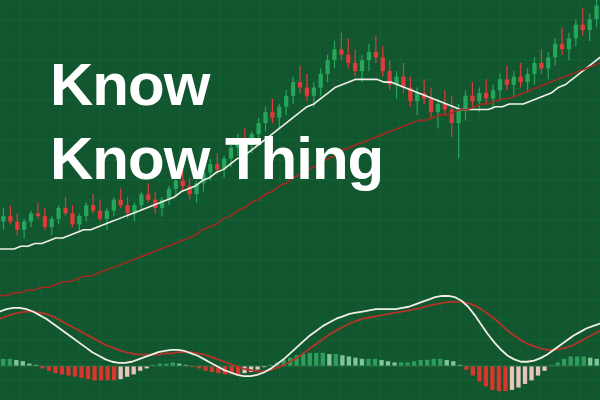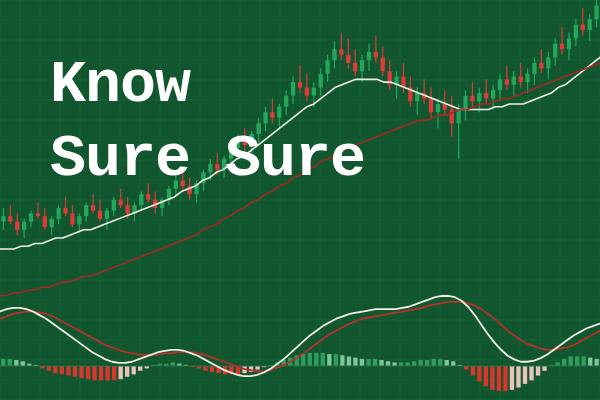--- a/index.html
+++ b/index.html
@@ -28,21 +28,21 @@
     position: absolute;
     left: 50px;
     top: 48px;
     width: 520px;
     z-index: 5;
     pointer-events: none;
   }
   #headline .line {
     display: block;
     color: #ffffff;
-    font-family: Liberation Mono, monospace;
+    font-family: Liberation Sans, sans-serif;
     font-weight: bold;
     font-size: 60px;
     line-height: 74px;
     letter-spacing: -1px;
     white-space: nowrap;
   }
 </style>
 </head>
 <body>
 
@@ -382,16 +382,16 @@
         <line x1="0" y1="366" x2="600" y2="366" stroke="#2a7046" stroke-width="1"></line>
       </g>
     <g id="kst-group">
         <path d="M0.00 318.70 L6.59 316.30 L13.19 313.91 L19.78 312.72 L26.37 311.52 L32.97 311.52 L39.56 312.72 L46.15 313.91 L52.75 316.30 L59.34 319.89 L65.93 323.48 L72.53 327.07 L79.12 330.65 L85.71 334.24 L92.31 337.83 L98.90 341.41 L105.49 345.00 L112.09 347.39 L118.68 349.78 L125.27 352.17 L131.87 353.37 L138.46 354.57 L145.05 354.57 L151.65 354.57 L158.24 354.57 L164.84 353.37 L171.43 353.37 L178.02 352.17 L184.62 352.17 L191.21 352.17 L197.80 353.37 L204.40 354.57 L210.99 356.96 L217.58 359.35 L224.18 361.74 L230.77 364.13 L237.36 366.52 L243.96 368.91 L250.55 370.11 L257.14 371.30 L263.74 371.30 L270.33 370.11 L276.92 367.72 L283.52 365.33 L290.11 361.74 L296.70 358.15 L303.30 353.37 L309.89 348.59 L316.48 343.80 L323.08 339.02 L329.67 334.24 L336.26 330.65 L342.86 327.07 L349.45 323.48 L356.04 321.09 L362.64 318.70 L369.23 317.50 L375.82 316.30 L382.42 315.11 L389.01 313.91 L395.60 312.72 L402.20 311.52 L408.79 310.33 L415.38 309.13 L421.98 307.93 L428.57 305.54 L435.16 304.35 L441.76 303.15 L448.35 301.96 L454.95 301.96 L461.54 301.96 L468.13 303.15 L474.73 305.54 L481.32 309.13 L487.91 313.91 L494.51 318.70 L501.10 324.67 L507.69 330.65 L514.29 335.43 L520.88 340.22 L527.47 343.80 L534.07 346.20 L540.66 348.59 L547.25 349.78 L553.85 349.78 L560.44 348.59 L567.03 347.39 L573.63 345.00 L580.22 341.41 L586.81 337.83 L593.41 334.24 L600.00 330.65" fill="none" stroke="#b5332a" stroke-width="1.8" stroke-linejoin="round" stroke-linecap="round"></path>
         <path d="M0.00 311.52 L6.59 309.13 L13.19 307.93 L19.78 307.93 L26.37 309.13 L32.97 311.52 L39.56 315.11 L46.15 318.70 L52.75 323.48 L59.34 328.26 L65.93 333.04 L72.53 337.83 L79.12 342.61 L85.71 347.39 L92.31 352.17 L98.90 355.76 L105.49 359.35 L112.09 361.74 L118.68 362.93 L125.27 362.93 L131.87 361.74 L138.46 359.35 L145.05 356.96 L151.65 354.57 L158.24 352.17 L164.84 350.98 L171.43 349.78 L178.02 349.78 L184.62 350.98 L191.21 353.37 L197.80 355.76 L204.40 359.35 L210.99 362.93 L217.58 366.52 L224.18 370.11 L230.77 372.50 L237.36 374.89 L243.96 376.09 L250.55 376.09 L257.14 374.89 L263.74 372.50 L270.33 368.91 L276.92 364.13 L283.52 359.35 L290.11 353.37 L296.70 347.39 L303.30 341.41 L309.89 335.43 L316.48 330.65 L323.08 325.87 L329.67 322.28 L336.26 318.70 L342.86 316.30 L349.45 313.91 L356.04 312.72 L362.64 311.52 L369.23 310.33 L375.82 309.13 L382.42 309.13 L389.01 309.13 L395.60 309.13 L402.20 307.93 L408.79 306.74 L415.38 304.35 L421.98 301.96 L428.57 299.57 L435.16 297.17 L441.76 295.98 L448.35 295.98 L454.95 297.17 L461.54 300.76 L468.13 306.74 L474.73 315.11 L481.32 324.67 L487.91 334.24 L494.51 342.61 L501.10 349.78 L507.69 355.76 L514.29 359.35 L520.88 361.74 L527.47 361.74 L534.07 360.54 L540.66 358.15 L547.25 354.57 L553.85 349.78 L560.44 345.00 L567.03 340.22 L573.63 335.43 L580.22 331.85 L586.81 328.26 L593.41 325.87 L600.00 323.48" fill="none" stroke="#f2efe6" stroke-width="1.8" stroke-linejoin="round" stroke-linecap="round"></path>
       </g>
   </svg>
 
   <div id="headline">
     <span class="line">Know</span>
-    <span class="line">Sure Sure</span>
+    <span class="line">Know Thing</span>
   </div>
 
 </div>
 
 </body></html>

